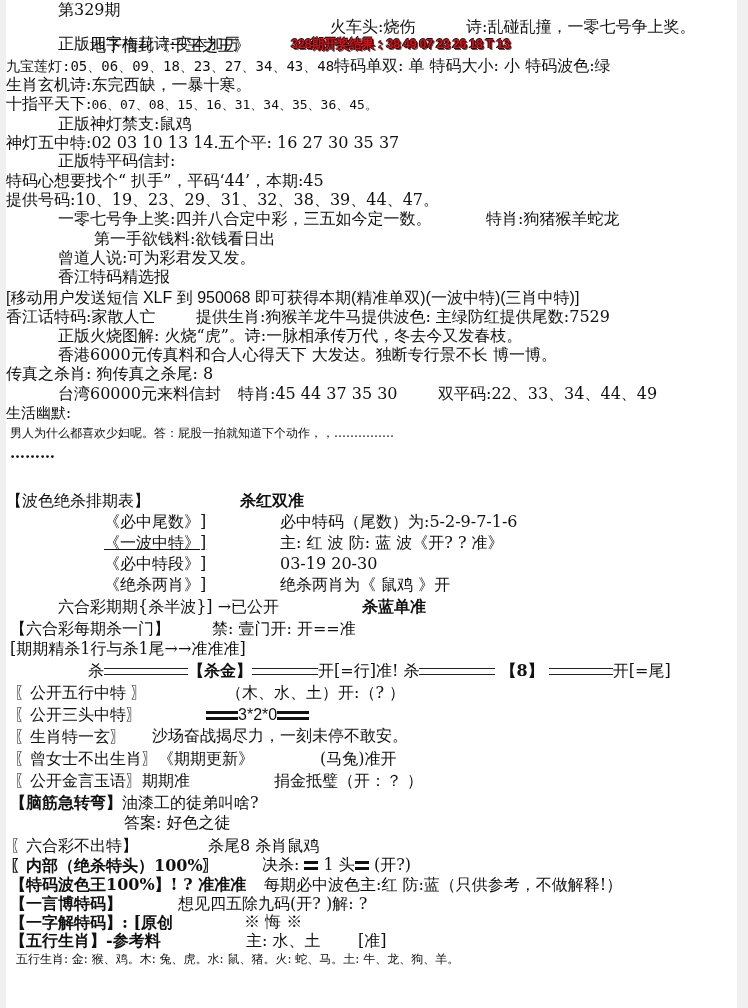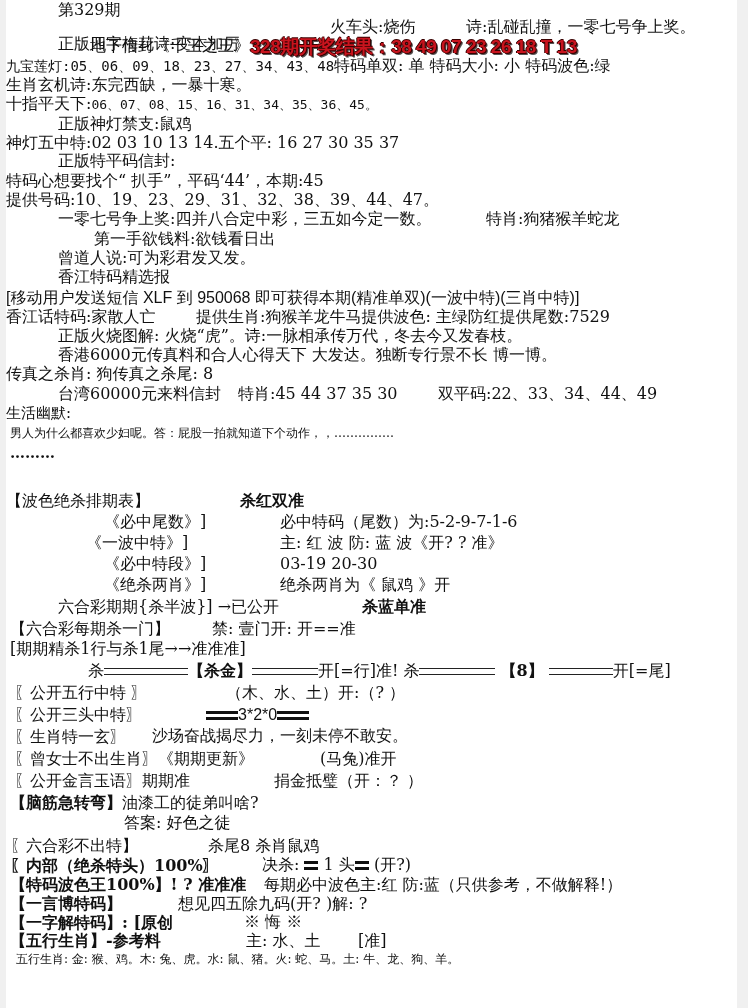--- a/index.html
+++ b/index.html
@@ -15,23 +15,24 @@
   }
   .ln { position: absolute; white-space: nowrap; line-height: 1; }
   .s15 { font-size: 15px; }
   .s16 { font-size: 16px; }
   .s17 { font-size: 12px; }
   .mono { font-family: "DejaVu Sans Mono", "Liberation Mono", monospace; font-size: 13px; }
   .b { font-weight: bold; }
   .sans { font-family: "Liberation Sans", "DejaVu Sans", sans-serif; }
   .red-result {
     font-family: "Liberation Sans", "DejaVu Sans", sans-serif;
-    font-weight: bold; font-size: 19px; color: #c8141e;
+    font-weight: bold; font-size: 13px; color: #c8141e;
     text-shadow: 1px 1px 0 #3a0000, -1px 0 0 #3a0000, 0 -1px 0 #3a0000, 2px 2px 0 #555;
     letter-spacing: -0.5px;
+    margin-left: 41px;
   }
   .bar { display: inline-block; width: 32px; height: 9px; border-top: 3px solid #111; border-bottom: 3px solid #111; box-sizing: border-box; vertical-align: middle; background: #fff; }
   .bar::after { content: ""; display: block; }
   .eq { display:inline-block; width: 14px; height: 9px; border-top: 3px solid #111; border-bottom: 3px solid #111; box-sizing:border-box; vertical-align: middle; }
   .dline { display: inline-block; height: 5px; border-top: 1px solid #222; border-bottom: 1px solid #222; vertical-align: middle; }
 </style>
 </head>
 <body>
 
 <div class="page">
@@ -76,21 +77,21 @@
   <div class="ln s16" style="left:432px;top:386px;">双平码:22、33、34、44、49</div>
   <div class="ln s15" style="left:0;top:406px;">生活幽默:</div>
   <div class="ln s17" style="left:4px;top:427px;">男人为什么都喜欢少妇呢。答：屁股一拍就知道下个动作，，……………</div>
   <div class="ln s15 b" style="left:4px;top:446px;">………</div>
 
   <div class="ln s16" style="left:0;top:493px;">【波色绝杀排期表】</div>
   <div class="ln s16 b" style="left:234px;top:493px;">杀红双准</div>
   <div>
     <div class="ln s16" style="left:98px;top:514px;">《必中尾数》]</div>
     <div class="ln s16" style="left:274px;top:514px;">必中特码（尾数）为:5-2-9-7-1-6</div>
-    <div class="ln s16" style="left:80px;top:535px;">《一波中特》]</div>
+    <div class="ln s16" style="left:98px;top:535px;text-decoration:underline;">《一波中特》]</div>
     <div class="ln s16" style="left:274px;top:535px;"> 主: 红 波 防: 蓝 波《开? ? 准》</div>
     <div class="ln s16" style="left:98px;top:556px;">《必中特段》]</div>
     <div class="ln s16" style="left:274px;top:556px;">03-19 20-30</div>
     <div class="ln s16" style="left:98px;top:577px;">《绝杀两肖》]</div>
     <div class="ln s16" style="left:274px;top:577px;">绝杀两肖为《 鼠鸡 》开</div>
   </div>
   <div class="ln s16" style="left:52px;top:599px;">六合彩期期{杀半波}] →已公开</div>
   <div class="ln s16 b" style="left:356px;top:599px;">杀蓝单准</div>
 
   <div class="ln s16" style="left:4px;top:621px;">【六合彩每期杀一门】</div>

